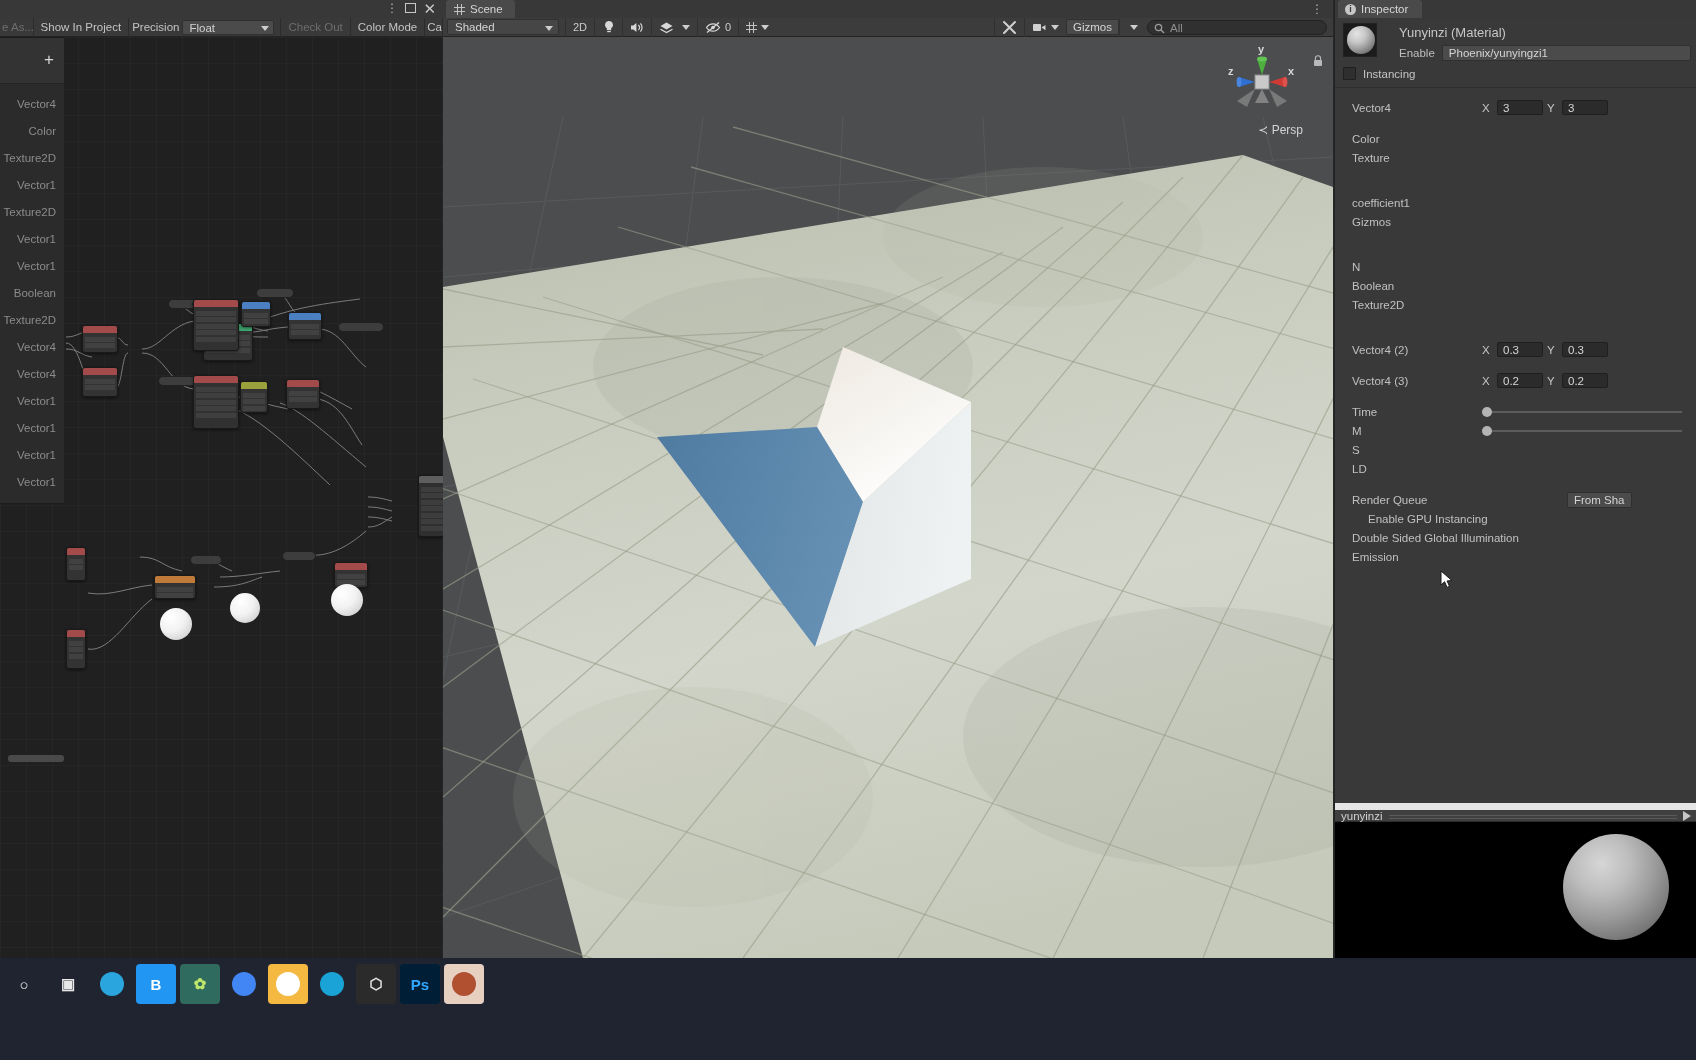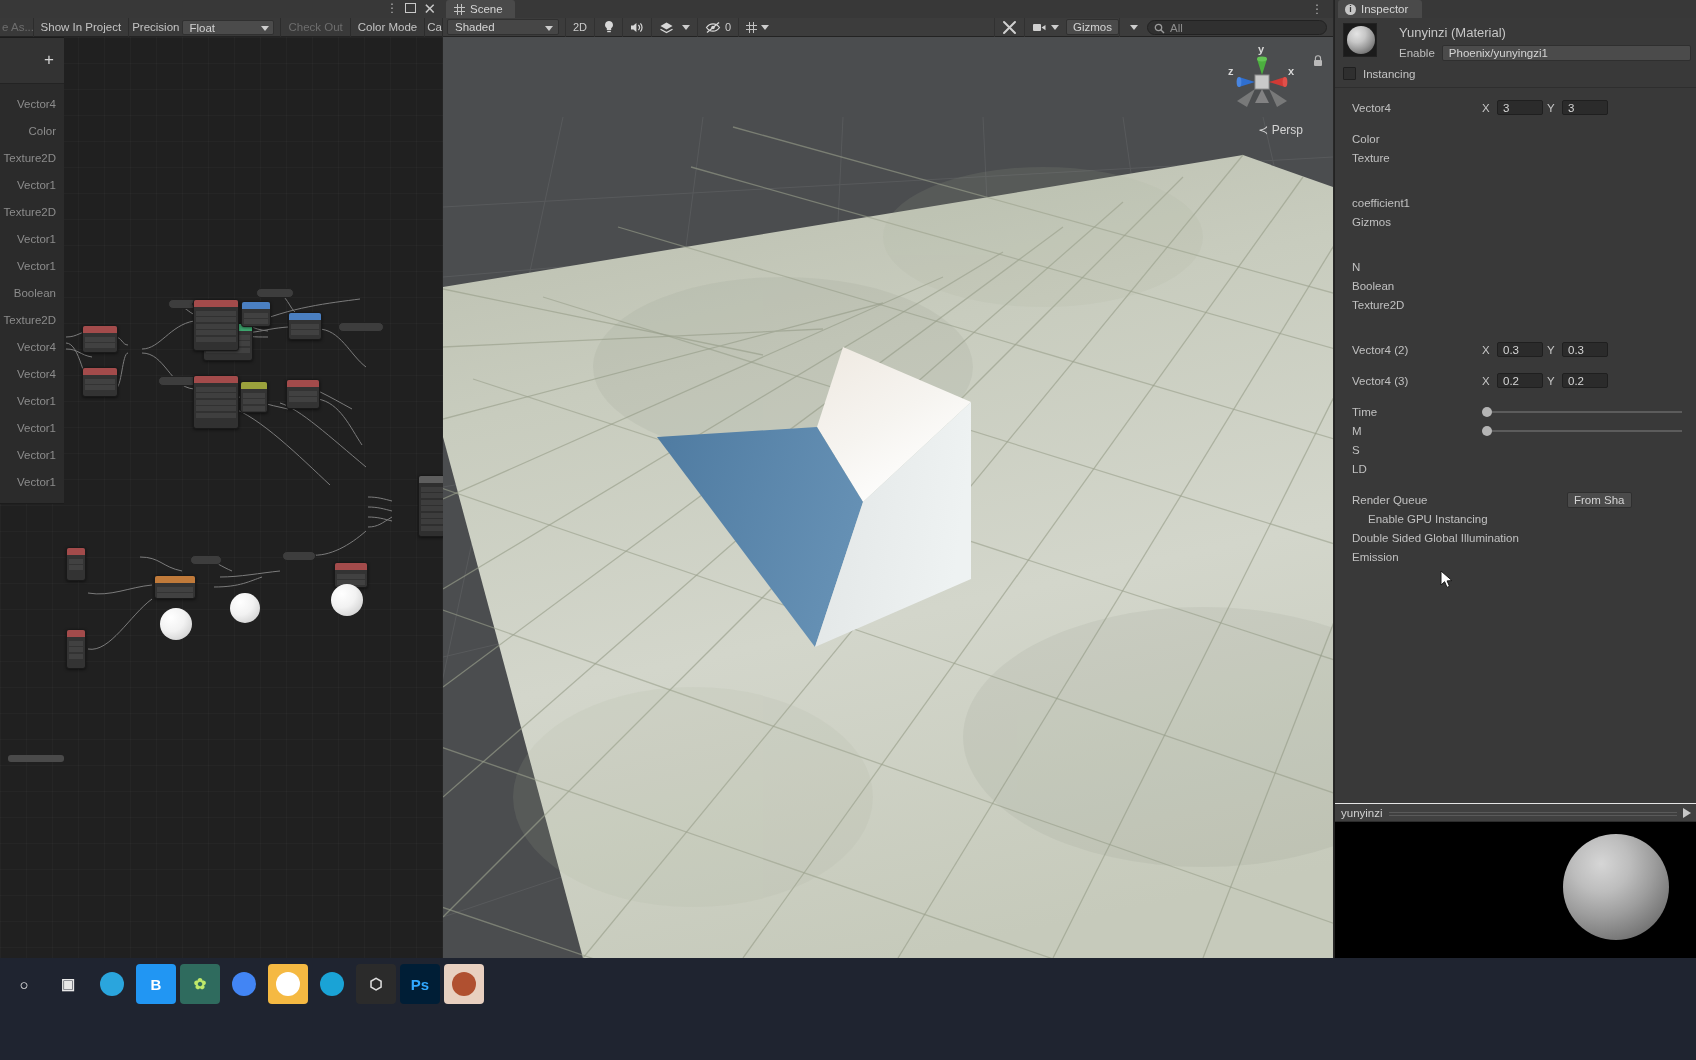--- a/index.html
+++ b/index.html
@@ -119,21 +119,21 @@
   .xy-lbl { font-size: 11.5px; color: #c6c6c6; width: 11px; }
   .num-field { width: 46px; height: 15px; background: #2b2b2b; border: 1px solid #1f1f1f; border-radius: 2px; font-size: 11.5px; color: #d6d6d6; line-height: 14px; padding-left: 5px; }
   .slider { position: relative; width: 200px; height: 14px; }
   .slider .track { position: absolute; left: 0; top: 6px; width: 200px; height: 2px; background: #5c5c5c; }
   .slider .knob { position: absolute; left: 0; top: 2px; width: 10px; height: 10px; border-radius: 50%; background: #b4b4b4; }
   .prop-gap { height: 12px; }
   .prop-gap-lg { height: 26px; }
   .rq-btn { height: 16px; background: #4b4b4b; border: 1px solid #2f2f2f; border-radius: 2px; font-size: 11.5px; color: #d4d4d4; line-height: 15px; padding: 0 6px; }
 
   .insp-preview { position: absolute; left: 0; top: 803px; width: 362px; height: 155px; }
-  .ip-header { height: 19px; background: #404040; border-top: 1px solid #e5e5e5; border-bottom: 1px solid #2c2c2c; display: flex; align-items: center; padding: 0 6px; gap: 6px; }
+  .ip-header { height: 19px; background: #404040; border-top: 7px solid #e5e5e5; border-bottom: 1px solid #2c2c2c; display: flex; align-items: center; padding: 0 6px; gap: 6px; }
   .ip-name { font-size: 11.5px; color: #d0d0d0; }
   .ip-line { flex: 1; height: 1px; background: #5a5a5a; box-shadow: 0 3px 0 #5a5a5a; }
   .ip-play { width: 0; height: 0; border-top: 5px solid transparent; border-bottom: 5px solid transparent; border-left: 8px solid #c8c8c8; }
   .ip-body { height: 136px; background: #000000; position: relative; overflow: hidden; }
   .ip-sphere { position: absolute; right: 28px; top: 12px; width: 106px; height: 106px; border-radius: 50%;
     background: radial-gradient(circle at 36% 28%, #d6d6d6 0%, #bdbdbd 28%, #9d9d9d 52%, #7b7b7b 74%, #5d5d5d 92%, #4e4e4e 100%); }
 
   
   .taskbar { position: absolute; left: 0; top: 958px; width: 1696px; height: 102px; background: #1f2430; }
   .tb-inner { position: absolute; left: 0; top: 4px; height: 44px; display: flex; align-items: center; gap: 4px; padding-left: 4px; }

